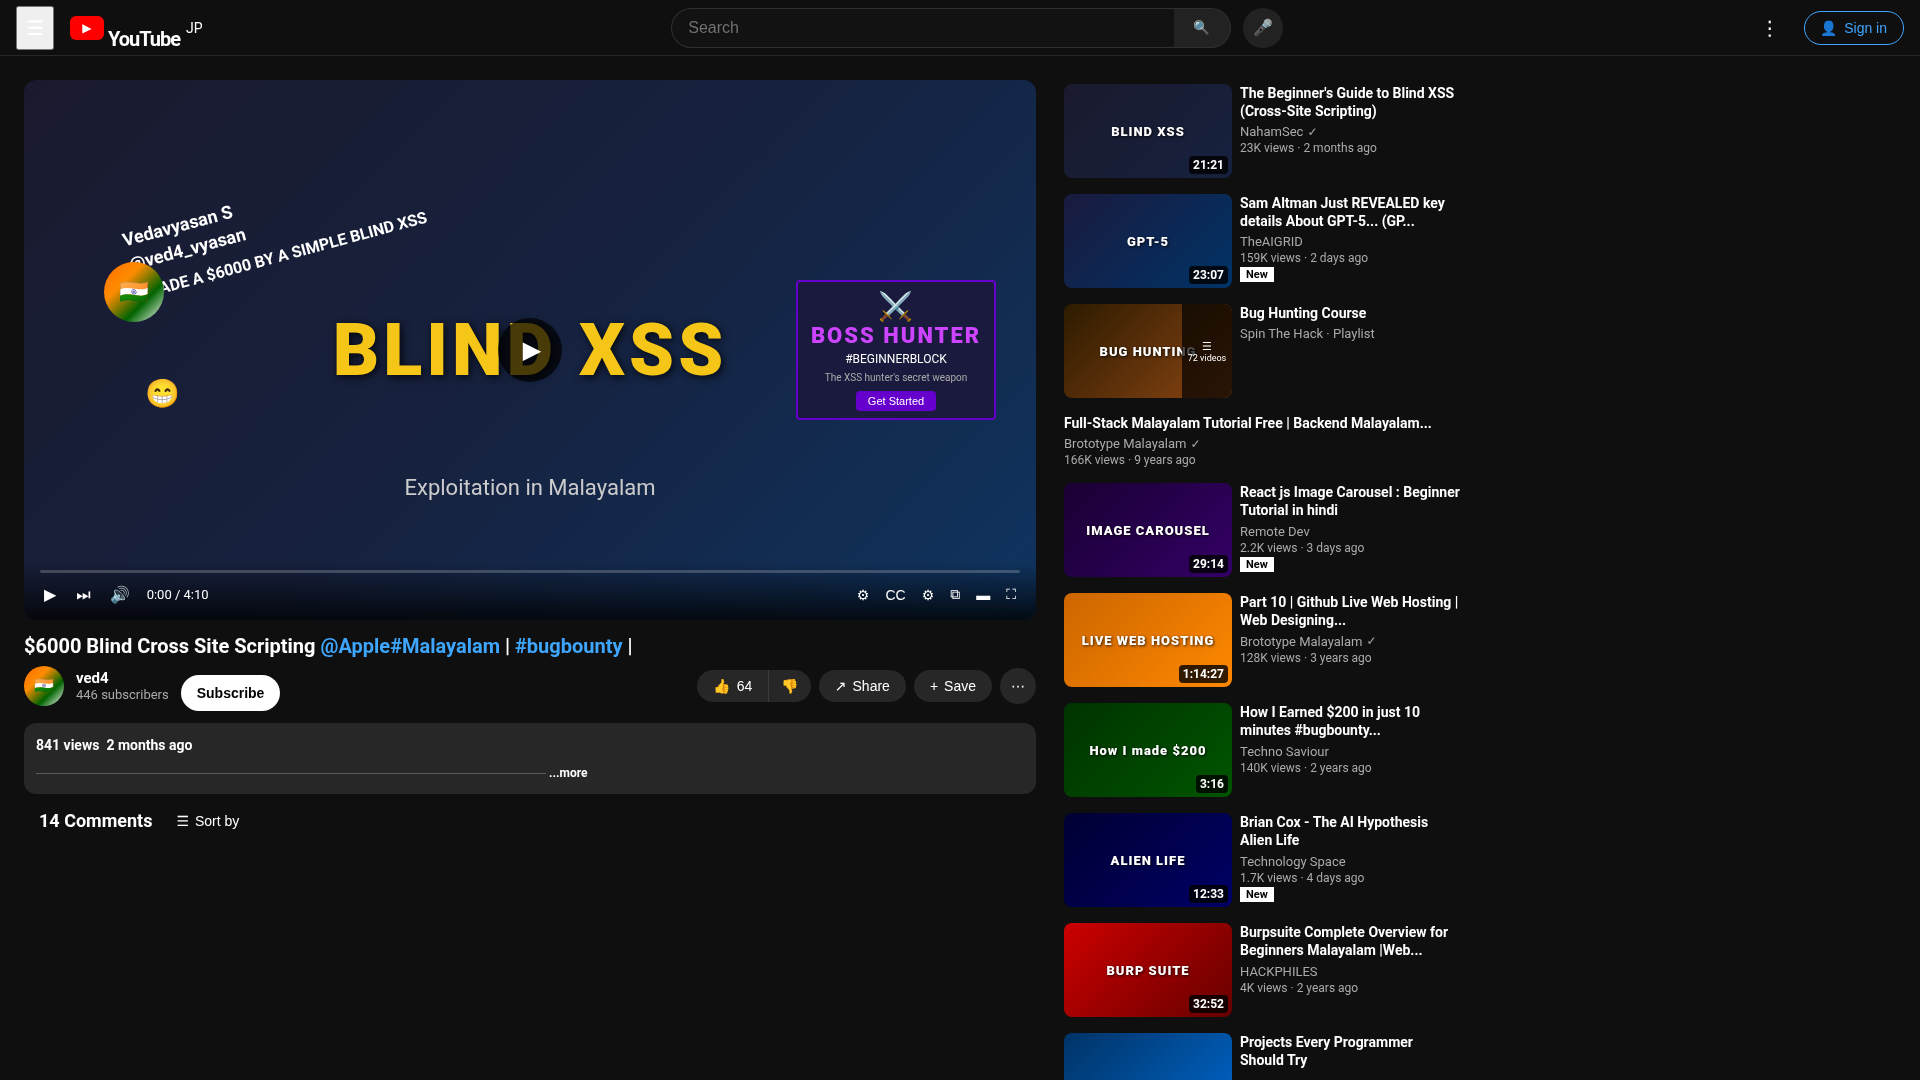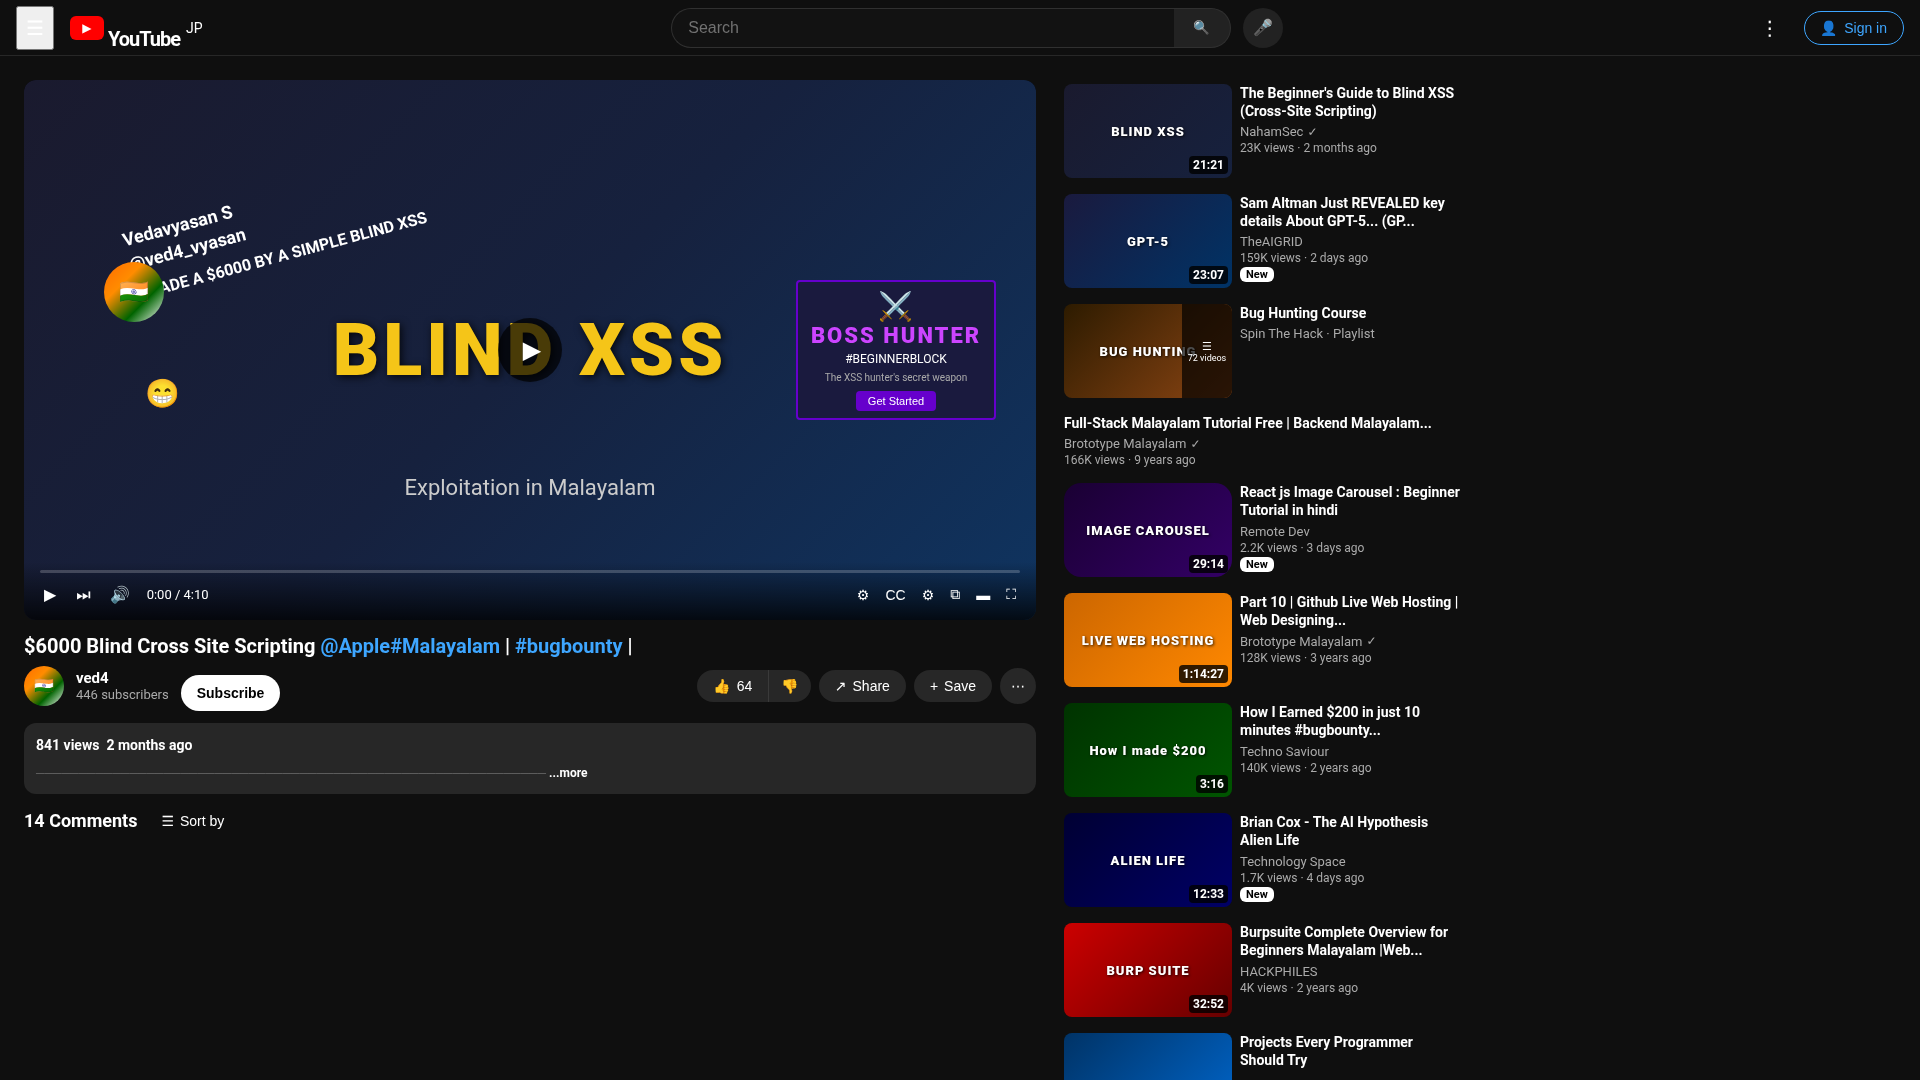--- a/index.html
+++ b/index.html
@@ -271,21 +271,21 @@
       color: #fff;
       font-size: 14px;
       line-height: 1.5;
     }
     .desc-stats { font-weight: 700; margin-bottom: 4px; }
     .desc-text { color: #ccc; font-size: 13px; }
     .desc-more { color: #aaa; font-size: 12px; margin-top: 8px; }
     .show-more { color: #fff; cursor: pointer; font-weight: 700; }
 
     
-    .comments-section { padding: 16px 0; }
+    .comments-section { padding: 16px 0; margin-left: 15px; }
     .comments-header { display: flex; align-items: center; gap: 24px; margin-bottom: 16px; }
     .comments-count { font-size: 18px; font-weight: 700; color: #fff; }
     .sort-by-btn {
       background: none; border: none; color: #fff;
       cursor: pointer; font-size: 14px; font-weight: 500;
       display: flex; align-items: center; gap: 6px;
     }
 
     
     .sidebar {
@@ -324,37 +324,37 @@
       padding: 2px 4px;
       border-radius: 4px;
       font-weight: 700;
     }
 
     .sidebar-info { flex: 1; }
     .sidebar-title { font-size: 14px; font-weight: 700; color: #fff; line-height: 1.3; margin-bottom: 4px; display: -webkit-box; -webkit-line-clamp: 2; -webkit-box-orient: vertical; overflow: hidden; }
     .sidebar-channel { color: #aaa; font-size: 13px; margin-bottom: 2px; display: flex; align-items: center; gap: 4px; }
     .sidebar-meta { color: #aaa; font-size: 12px; }
     .verified-icon { color: #aaa; font-size: 12px; }
-    .new-badge { background: #fff; color: #000; font-size: 11px; padding: 1px 6px; border-radius: 6px; font-weight: 700; }
+    .new-badge { background: #fff; color: #000; font-size: 11px; padding: 1px 6px; border-radius: 0; font-weight: 700; }
     .playlist-badge {
       position: absolute;
       right: 0; top: 0; bottom: 0;
       width: 50px;
       background: rgba(0,0,0,0.7);
       display: flex; flex-direction: column; align-items: center; justify-content: center;
       font-size: 11px; color: #fff;
       border-radius: 0 8px 8px 0;
     }
 
     
     .thumb-blind-xss { background: linear-gradient(135deg, #1a1a2e, #16213e); }
     .thumb-gpt5 { background: linear-gradient(135deg, #1a1a3e, #003366); }
     .thumb-bughunting { background: linear-gradient(135deg, #2d1b00, #8B4513); }
     .thumb-fullstack { background: linear-gradient(135deg, #003300, #004400); }
-    .thumb-carousel { background: linear-gradient(135deg, #1a0033, #330066); border-radius: 17px; }
+    .thumb-carousel { background: linear-gradient(135deg, #1a0033, #330066); }
     .thumb-webhosting { background: linear-gradient(135deg, #cc6600, #ff8800); }
     .thumb-bgbounty { background: linear-gradient(135deg, #003300, #005500); }
     .thumb-alien { background: linear-gradient(135deg, #000033, #000066); }
     .thumb-burpsuite { background: linear-gradient(135deg, #cc0000, #660000); }
     .thumb-projects { background: linear-gradient(135deg, #003366, #0066cc); }
 
     
     .thumb-content {
       width: 100%; height: 100%;
       display: flex; align-items: center; justify-content: center;

